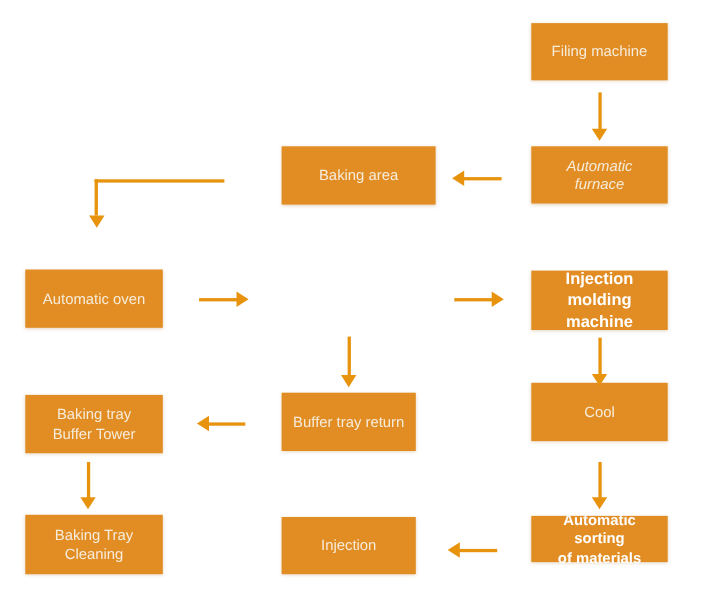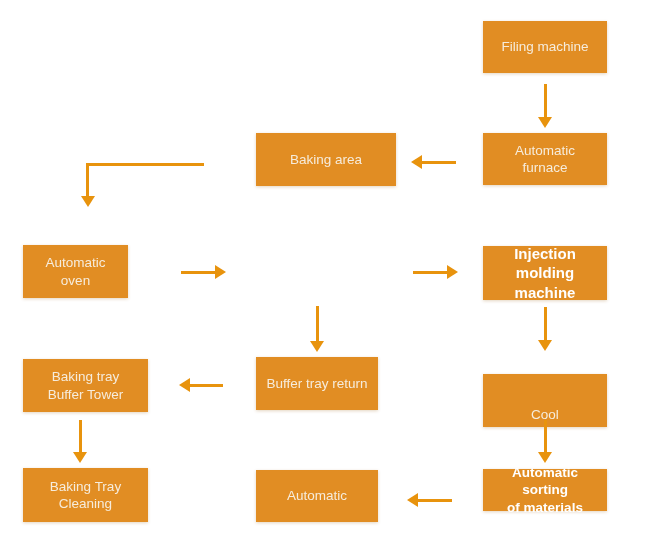--- a/index.html
+++ b/index.html
@@ -83,58 +83,58 @@
 </style>
 </head>
 <body>
 
 <div class="canvas">
 
   <div class="node" style="left:483px; top:21px; width:124px; height:52px;">
     <span class="lbl">Filing machine</span>
   </div>
 
-  <div class="node" style="left:483px; top:133px; width:124px; height:52px;">
+  <div class="node" style="left:483px; top:133px; width:124px; height:52px;font-style:italic;">
     <span class="lbl">Automatic furnace</span>
   </div>
 
   <div class="node" style="left:256px; top:133px; width:140px; height:53px;">
     <span class="lbl">Baking area</span>
   </div>
 
-  <div class="node" style="left:23px; top:245px; width:105px; height:53px;">
+  <div class="node" style="left:23px; top:245px; width:125px; height:53px;">
     <span class="lbl">Automatic oven</span>
   </div>
 
 
   <div class="node emph" style="left:483px; top:246px; width:124px; height:54px;">
     <span class="lbl">Injection molding
 machine</span>
   </div>
 
-  <div class="node" style="left:483px; top:374px; width:124px; height:53px;align-items:flex-end;">
+  <div class="node" style="left:483px; top:348px; width:124px; height:53px;">
     <span class="lbl">Cool</span>
   </div>
 
   <div class="node" style="left:256px; top:357px; width:122px; height:53px;">
     <span class="lbl">Buffer tray return</span>
   </div>
 
   <div class="node" style="left:23px; top:359px; width:125px; height:53px;">
     <span class="lbl">Baking tray
 Buffer Tower</span>
   </div>
 
   <div class="node" style="left:23px; top:468px; width:125px; height:54px;">
     <span class="lbl">Baking Tray
 Cleaning</span>
   </div>
 
   <div class="node" style="left:256px; top:470px; width:122px; height:52px;">
-    <span class="lbl">Automatic</span>
+    <span class="lbl">Injection</span>
   </div>
 
   <div class="node bold" style="left:483px; top:469px; width:124px; height:42px;">
     <span class="lbl">Automatic sorting
 of materials</span>
   </div>
 
   <div class="arr down" style="left:538px; top:84px; width:14px; height:44px;">
       <i class="shaft"></i>
       <i class="head"></i>

